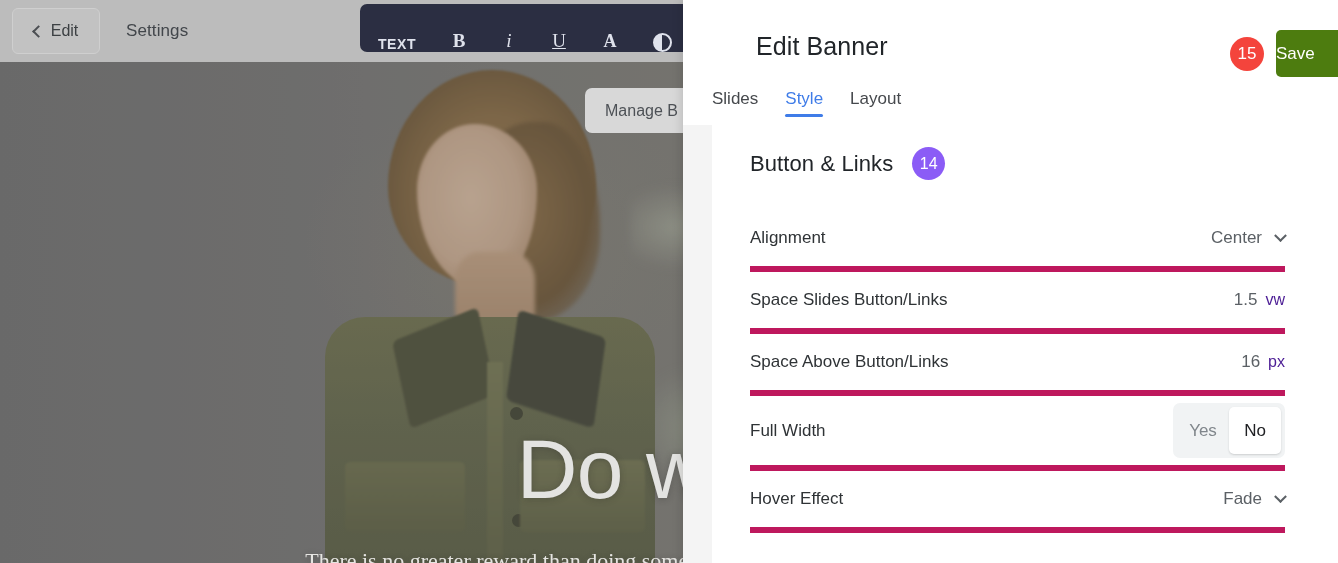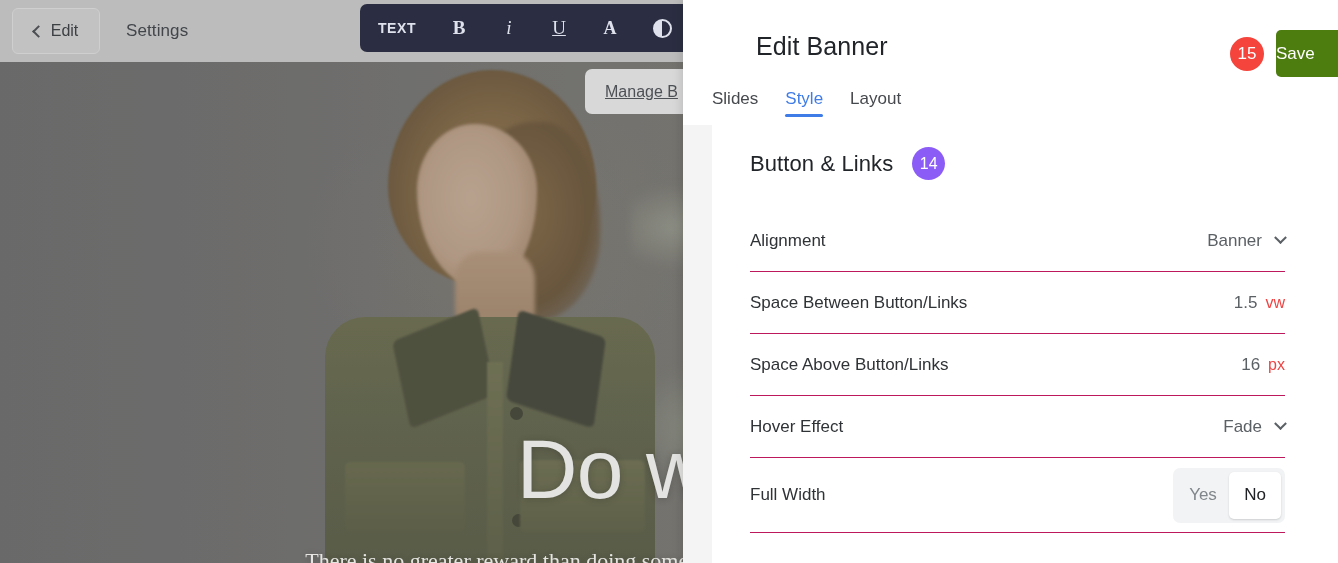--- a/index.html
+++ b/index.html
@@ -28,21 +28,21 @@
   #back-btn .chev {
     width: 9px; height: 9px; border-left: 2px solid #4b4e52; border-bottom: 2px solid #4b4e52;
     transform: rotate(45deg); display: inline-block; margin-right: 1px;
   }
   #settings-label {
     margin-left: 26px; font-size: 17px; color: #42464b; letter-spacing: .1px;
   }
   #text-toolbar {
     position: absolute; left: 360px; top: 4px; width: 330px; height: 48px;
     background: #2b2e42; border-radius: 7px;
-    display: flex; align-items: center; color: #e8eaf1;
+    display: flex; align-items: flex-end; color: #e8eaf1;
   }
   #text-toolbar .tt-item {
     flex: 0 0 auto; text-align: center; cursor: pointer; user-select: none;
     color: #dfe2ec;
   }
   #tt-text { width: 74px; font-size: 14px; font-weight: bold; letter-spacing: .6px; }
   #tt-bold { width: 50px; font-size: 19px; font-weight: bold; font-family: "Liberation Serif", serif; }
   #tt-italic { width: 50px; font-size: 19px; font-style: italic; font-family: "Liberation Serif", serif; }
   #tt-underline { width: 50px; font-size: 19px; text-decoration: underline; font-family: "Liberation Serif", serif; }
   #tt-color { width: 52px; font-size: 18px; font-weight: bold; font-family: "Liberation Serif", serif; }
@@ -131,24 +131,24 @@
   #fig-pocket-r {
     position: absolute; left: 520px; top: 398px; width: 125px; height: 72px;
     background: linear-gradient(180deg, #72744d, #5f6241); border-radius: 5px;
     filter: blur(1.2px);
   }
   
   #scrim { position: absolute; inset: 0; background: rgba(92,92,92,.30); }
 
   
   #manage-btn {
-    position: absolute; left: 585px; top: 69px; height: 45px;
+    position: absolute; left: 585px; top: 88px; height: 45px;
     padding: 11px 20px; display: flex; align-items: center;
     background: rgba(224,224,224,.93); border-radius: 7px;
-    color: #4d5156; font-size: 16px; white-space: nowrap; cursor: pointer; text-decoration: underline;
+    color: #4d5156; font-size: 16px; white-space: nowrap; cursor: pointer;
   }
 
   
   #banner-headline {
     position: absolute; left: 0; top: 365px; width: 1338px;
     text-align: center; color: #e3e3e1; font-size: 84px; font-weight: 400;
     letter-spacing: -.5px; line-height: 1;
     text-shadow: 0 1px 7px rgba(40,40,40,.30);
   }
   #banner-sub {
@@ -216,29 +216,29 @@
   #section-title { font-size: 22px; color: #212529; letter-spacing: .1px; }
   #count-badge-section {
     width: 33px; height: 33px; border-radius: 50%;
     background: #8b5cf6; color: #fff; font-size: 16px;
     display: flex; align-items: center; justify-content: center;
   }
 
   #rows { position: absolute; left: 38px; top: 85px; width: 535px; }
   .row {
     height: 62px; display: flex; align-items: center; justify-content: space-between;
-    border-bottom: 1px solid #be185d; position: relative;
+    border-bottom: 6px solid #be185d; position: relative;
   }
   .row:first-child { border-top: none; }
   .row-label { font-size: 17px; color: #2f3336; }
   .row-value {
     display: flex; align-items: center; gap: 8px;
     font-size: 17px; color: #5b6065;
   }
-  .row-value .unit { color: #ef4444; font-size: 16px; }
+  .row-value .unit { color: #4c1d95; font-size: 16px; }
   .chev-down {
     width: 9px; height: 9px; border-right: 2px solid #5b6065; border-bottom: 2px solid #5b6065;
     transform: rotate(45deg) translate(-2px,-2px); display: inline-block; margin-left: 6px;
   }
   .row.select, .row.stepper { cursor: pointer; }
   #row-full-width { height: 75px; }
   #toggle {
     display: flex; background: #f1f3f4; border-radius: 7px; padding: 4px; gap: 0;
   }
   .toggle-opt {
@@ -330,56 +330,56 @@
         <div id="section-head">
           <div id="section-title">Button &amp; Links</div>
           <div id="count-badge-section">14</div>
         </div>
 
         <div id="rows">
 
           <div class="row select">
             <span class="row-label">Alignment</span>
             <span class="row-value">
-              <span>Banner</span>
+              <span>Center</span>
               <span class="chev-down"></span>
             </span>
           </div>
 
           <div class="row stepper">
-            <span class="row-label">Space Between Button/Links</span>
+            <span class="row-label">Space Slides Button/Links</span>
             <span class="row-value">
               <span>1.5</span>
               <span class="unit">vw</span>
             </span>
           </div>
 
           <div class="row stepper">
             <span class="row-label">Space Above Button/Links</span>
             <span class="row-value">
               <span>16</span>
               <span class="unit">px</span>
             </span>
           </div>
 
+          <div class="row" id="row-full-width">
+            <span class="row-label">Full Width</span>
+            <span id="toggle">
+              <span class="toggle-opt">Yes</span>
+              <span class="toggle-opt selected">No</span>
+            </span>
+          </div>
+
           <div class="row select">
             <span class="row-label">Hover Effect</span>
             <span class="row-value">
               <span>Fade</span>
               <span class="chev-down"></span>
             </span>
           </div>
 
-          <div class="row" id="row-full-width">
-            <span class="row-label">Full Width</span>
-            <span id="toggle">
-              <span class="toggle-opt">Yes</span>
-              <span class="toggle-opt selected">No</span>
-            </span>
-          </div>
-
         </div>
       </div>
       <div id="panel-scroll-gutter"></div>
     </div>
 
   </div>
 </div>
 
 </body></html>

